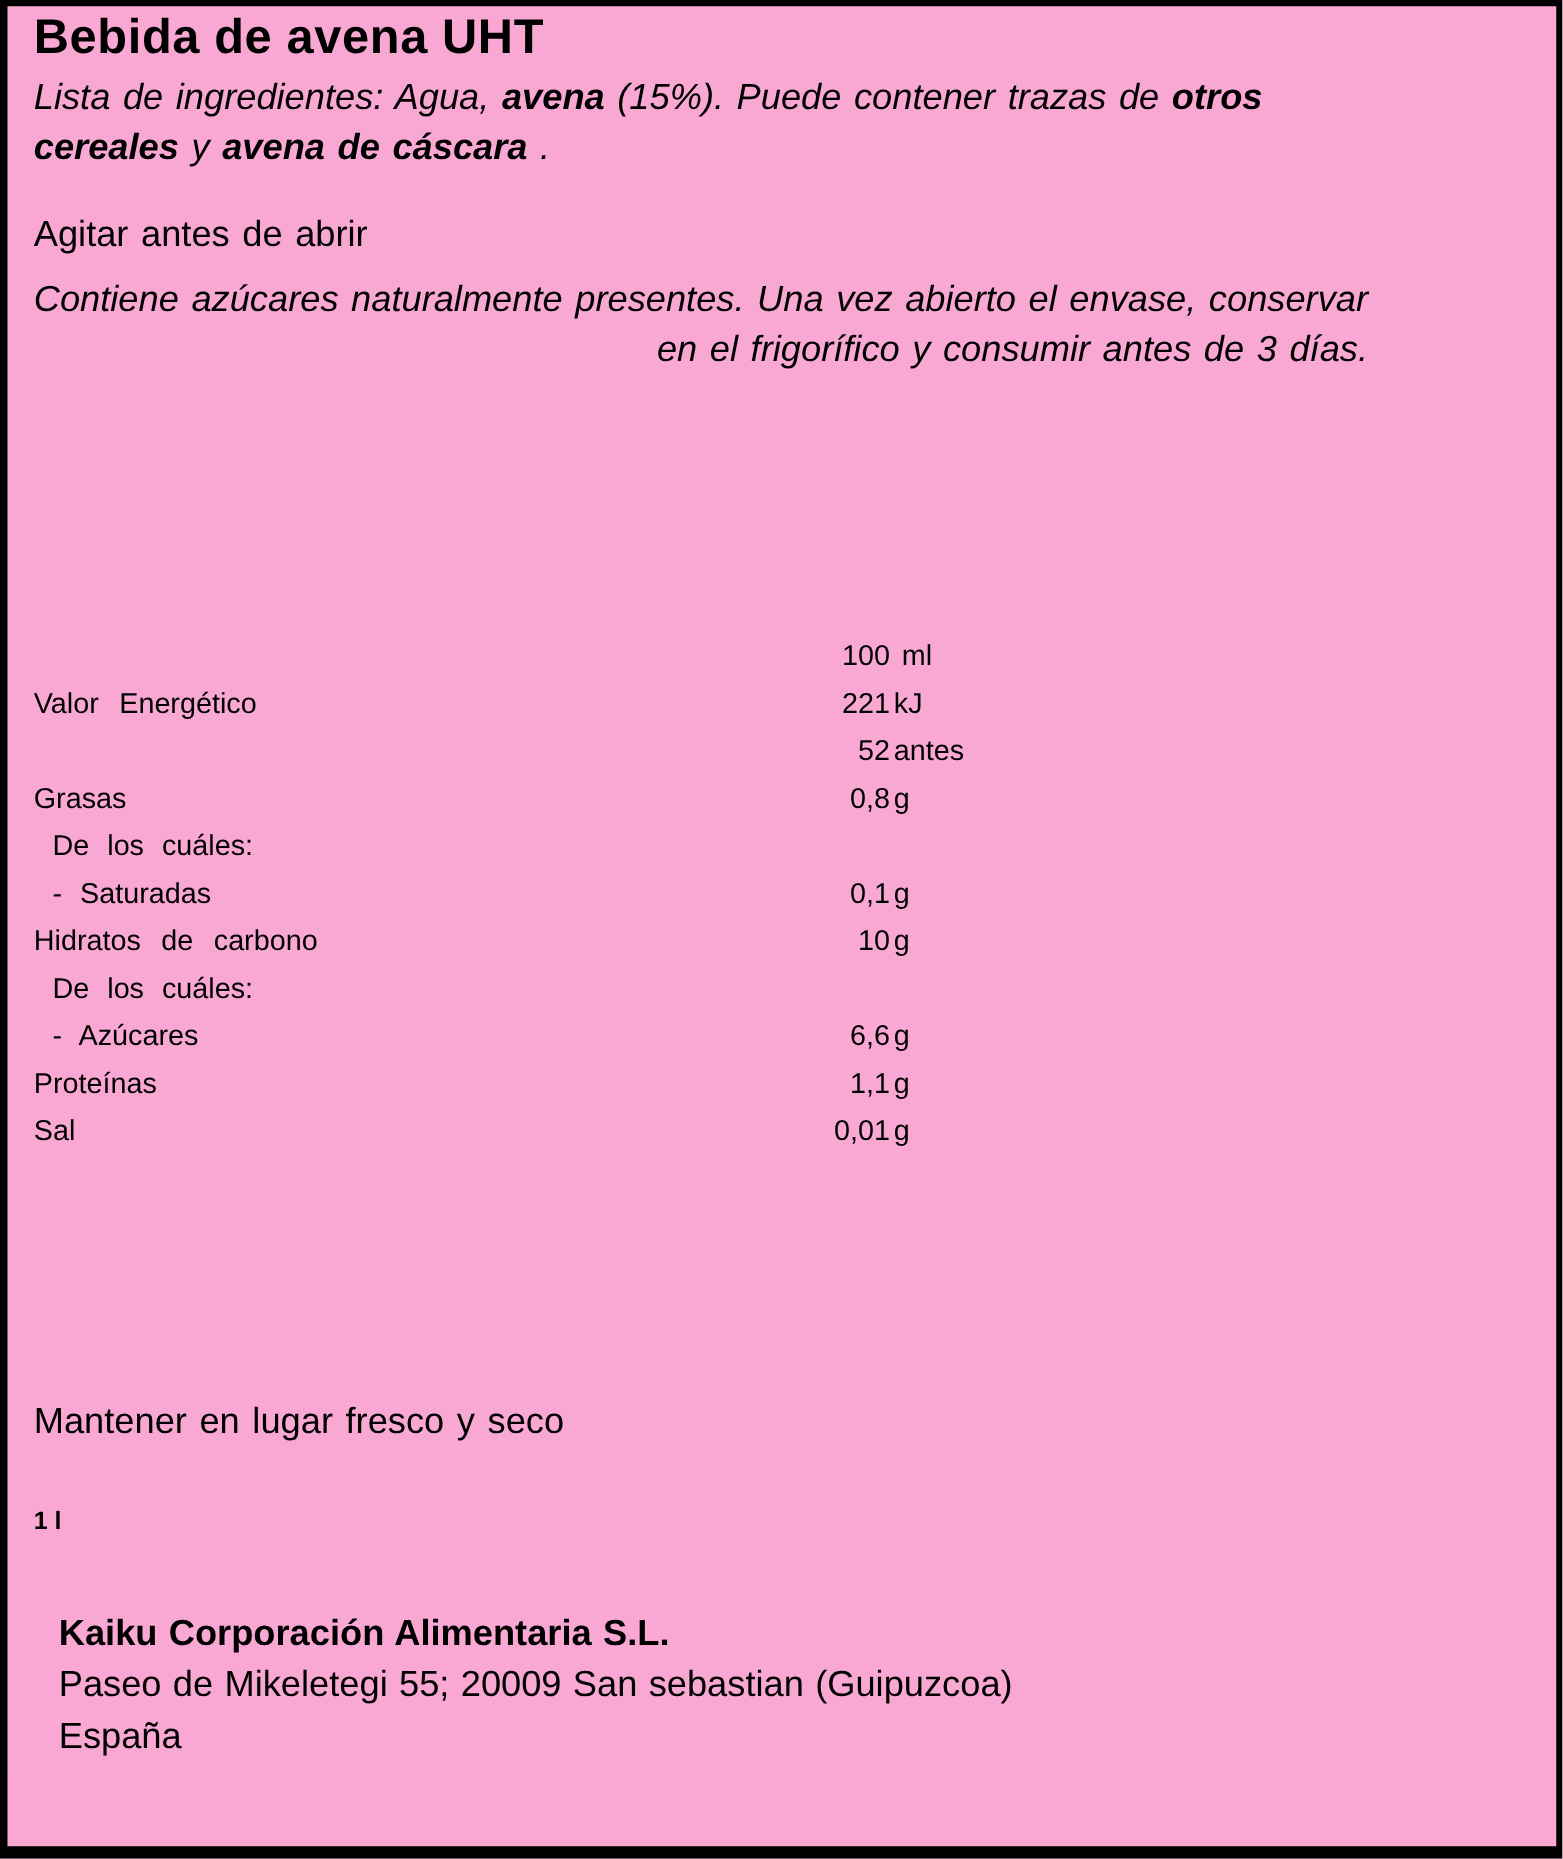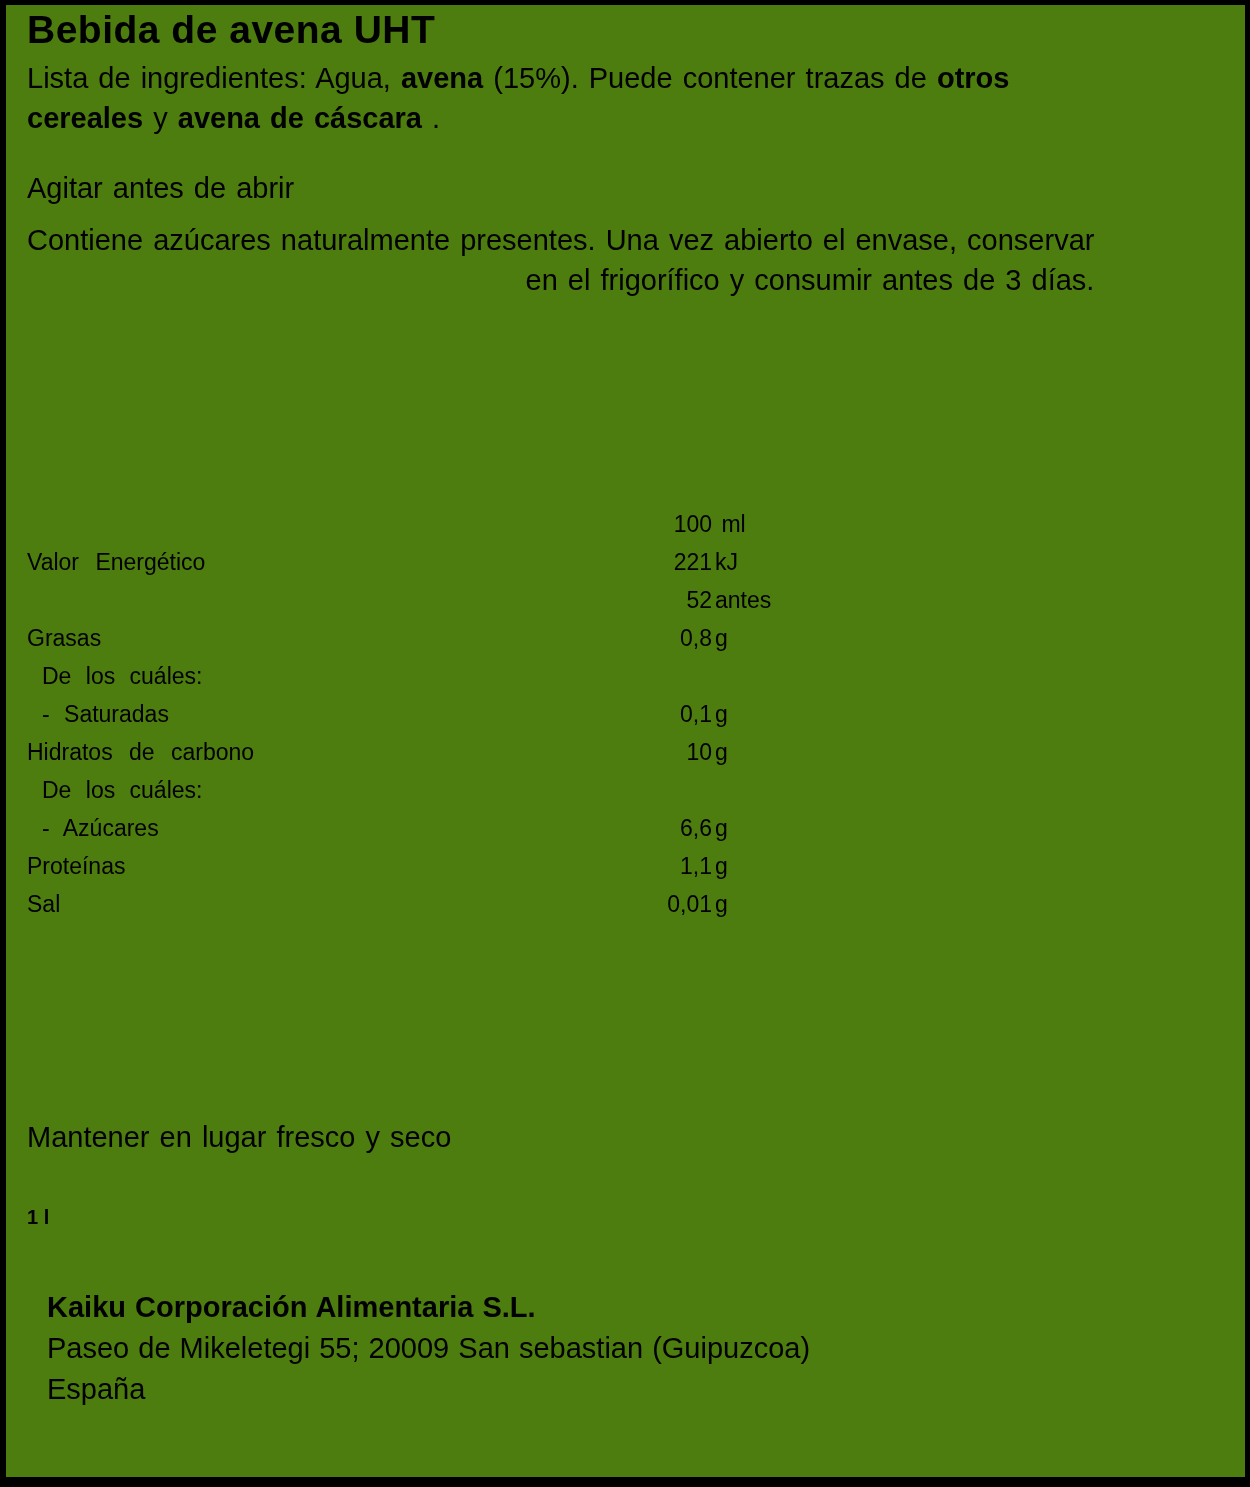--- a/index.html
+++ b/index.html
@@ -1,39 +1,39 @@
 <!DOCTYPE html>
 <html><head>
 <meta charset="utf-8">
 <style>
   html, body { margin: 0; padding: 0; background: #ffffff; }
   .page {
     position: relative;
     width: 1250px;
     height: 1487px;
     box-sizing: border-box;
-    background: #4d7c0f;
+    background: #f9a8d4;
     border-style: solid;
     border-color: #000000;
     border-width: 5px 5px 10px 6px;
     font-family: "Liberation Sans", "DejaVu Sans", sans-serif;
     color: #000000;
     overflow: hidden;
   }
   .abs { position: absolute; left: 21px; white-space: nowrap; }
   .title {
     top: 2px;
     font-size: 39px;
     font-weight: bold;
     line-height: 46px;
     letter-spacing: 0.5px;
     margin: 0;
   }
   .para { font-size: 29px; line-height: 40px; word-spacing: 2px; }
-  .para .line { display: block; }
+  .para .line { display: block; font-style: italic; }
   .b { font-weight: bold; }
   .ingredients { top: 53px; }
   .shake { top: 163px; }
   .storage { top: 215px; text-align: right; }
 
   .ntable { top: 500px; font-size: 23px; }
   .nt-row { display: flex; height: 38px; line-height: 38px; }
   .nt-label { width: 443px; box-sizing: border-box; word-spacing: 10px; }
   .nt-label.ind { padding-left: 15px; word-spacing: 8px; }
   .nt-num { width: 242px; text-align: right; }

